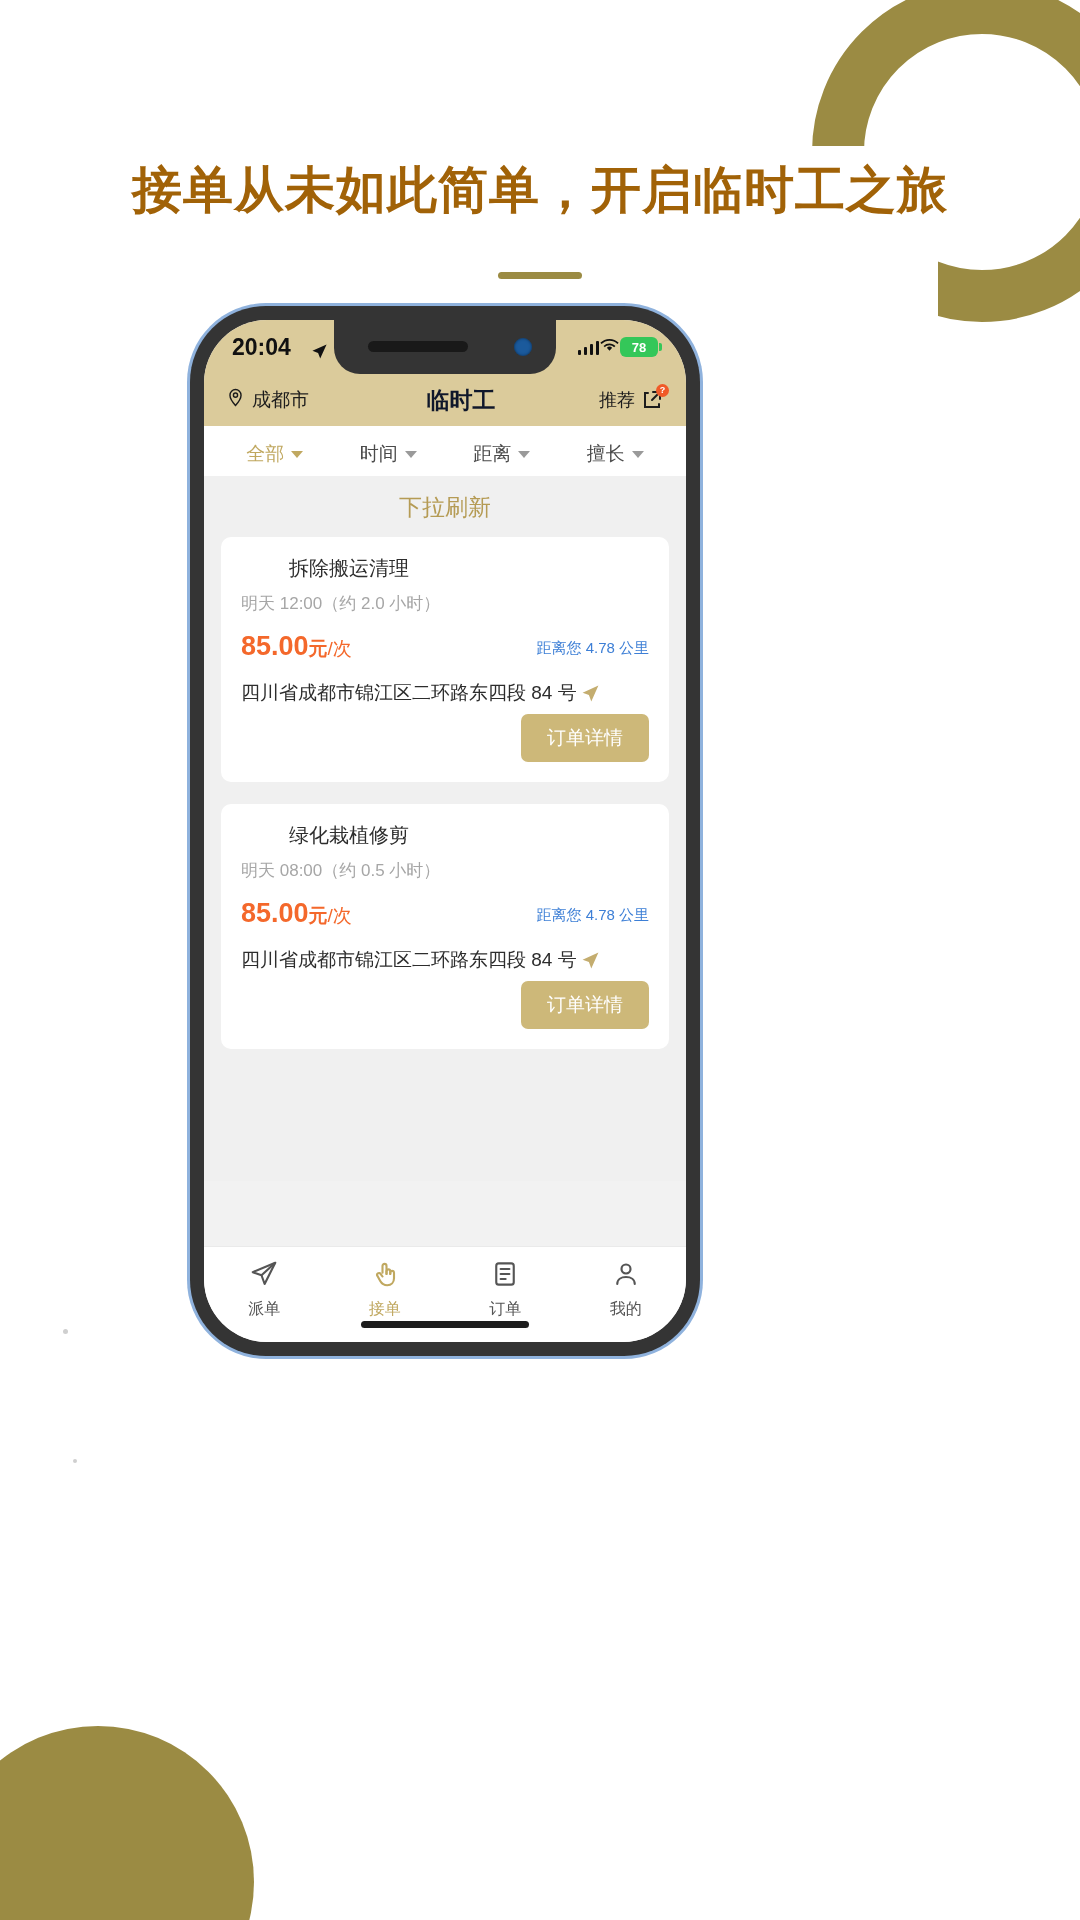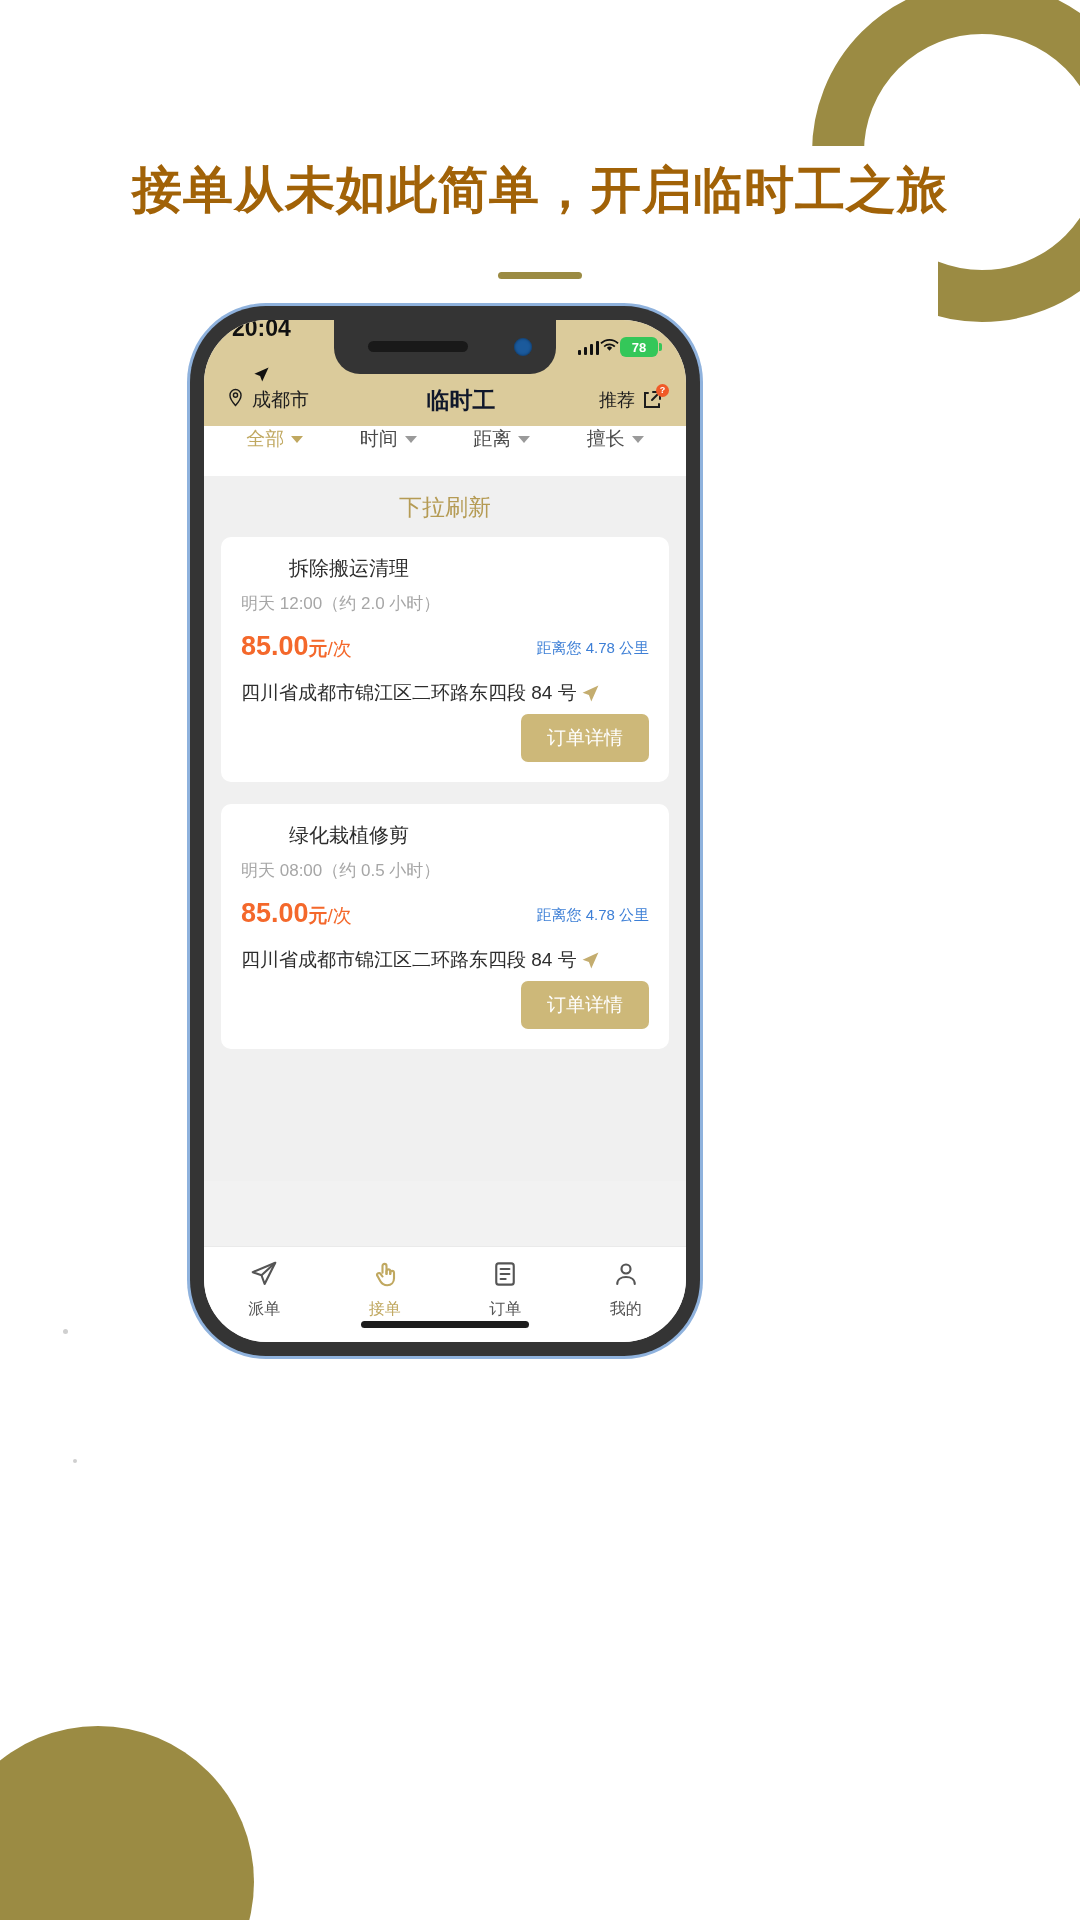--- a/index.html
+++ b/index.html
@@ -67,21 +67,21 @@
     border-radius:50%; background:#1b5a9c;
     box-shadow:inset 0 0 3px #0a2d52;
   }
 
   
   .statusbar {
     position:relative; height:54px; background:#dbcb9b;
     display:flex; align-items:center; justify-content:space-between;
     padding:0 28px; z-index:8;
   }
-  .sb-left { display:flex; align-items:center; gap:20px; font-size:23px; font-weight:bold; color:#111;flex-direction:column; }
+  .sb-left { display:flex; align-items:center; gap:20px; font-size:23px; font-weight:bold; color:#111; }
   .sb-right { display:flex; align-items:center; gap:0; }
   .loc-arrow { display:inline-block; width:17px; height:17px; }
   .sig { display:flex; align-items:flex-end; gap:2.5px; height:15px; }
   .sig i { width:3.5px; background:#111; border-radius:1px; display:block; }
   .sig i:nth-child(1){height:5px;} .sig i:nth-child(2){height:8px;}
   .sig i:nth-child(3){height:11px;} .sig i:nth-child(4){height:14px;}
   .batt {
     width:38px; height:20px; border-radius:6px; background:#34c759;
     display:flex; align-items:center; justify-content:center;
     color:#fff; font-size:13px; font-weight:bold; position:relative;
@@ -107,22 +107,22 @@
   .share-ico { position:relative; width:24px; height:24px; }
   .share-badge {
     position:absolute; right:-5px; top:-4px; width:13px; height:13px;
     border-radius:50%; background:#f05a28; color:#fff;
     font-size:9px; line-height:13px; text-align:center; font-weight:bold;
   }
 
   
   .filterbar {
     height:50px; background:#ffffff;
-    display:flex; align-items:flex-start; justify-content:space-around;
-    padding:0 14px;
+    display:flex; align-items:flex-end; justify-content:space-around;
+    padding:9px 14px;
   }
   .filter { display:flex; align-items:center; gap:7px; font-size:19px; color:#4a4a4a; }
   .filter.active { color:#c0a860; }
   .caret {
     width:0; height:0; border-left:6px solid transparent;
     border-right:6px solid transparent; border-top:7px solid #9a9a9a;
   }
   .filter.active .caret { border-top-color:#c0a860; }
 
   

